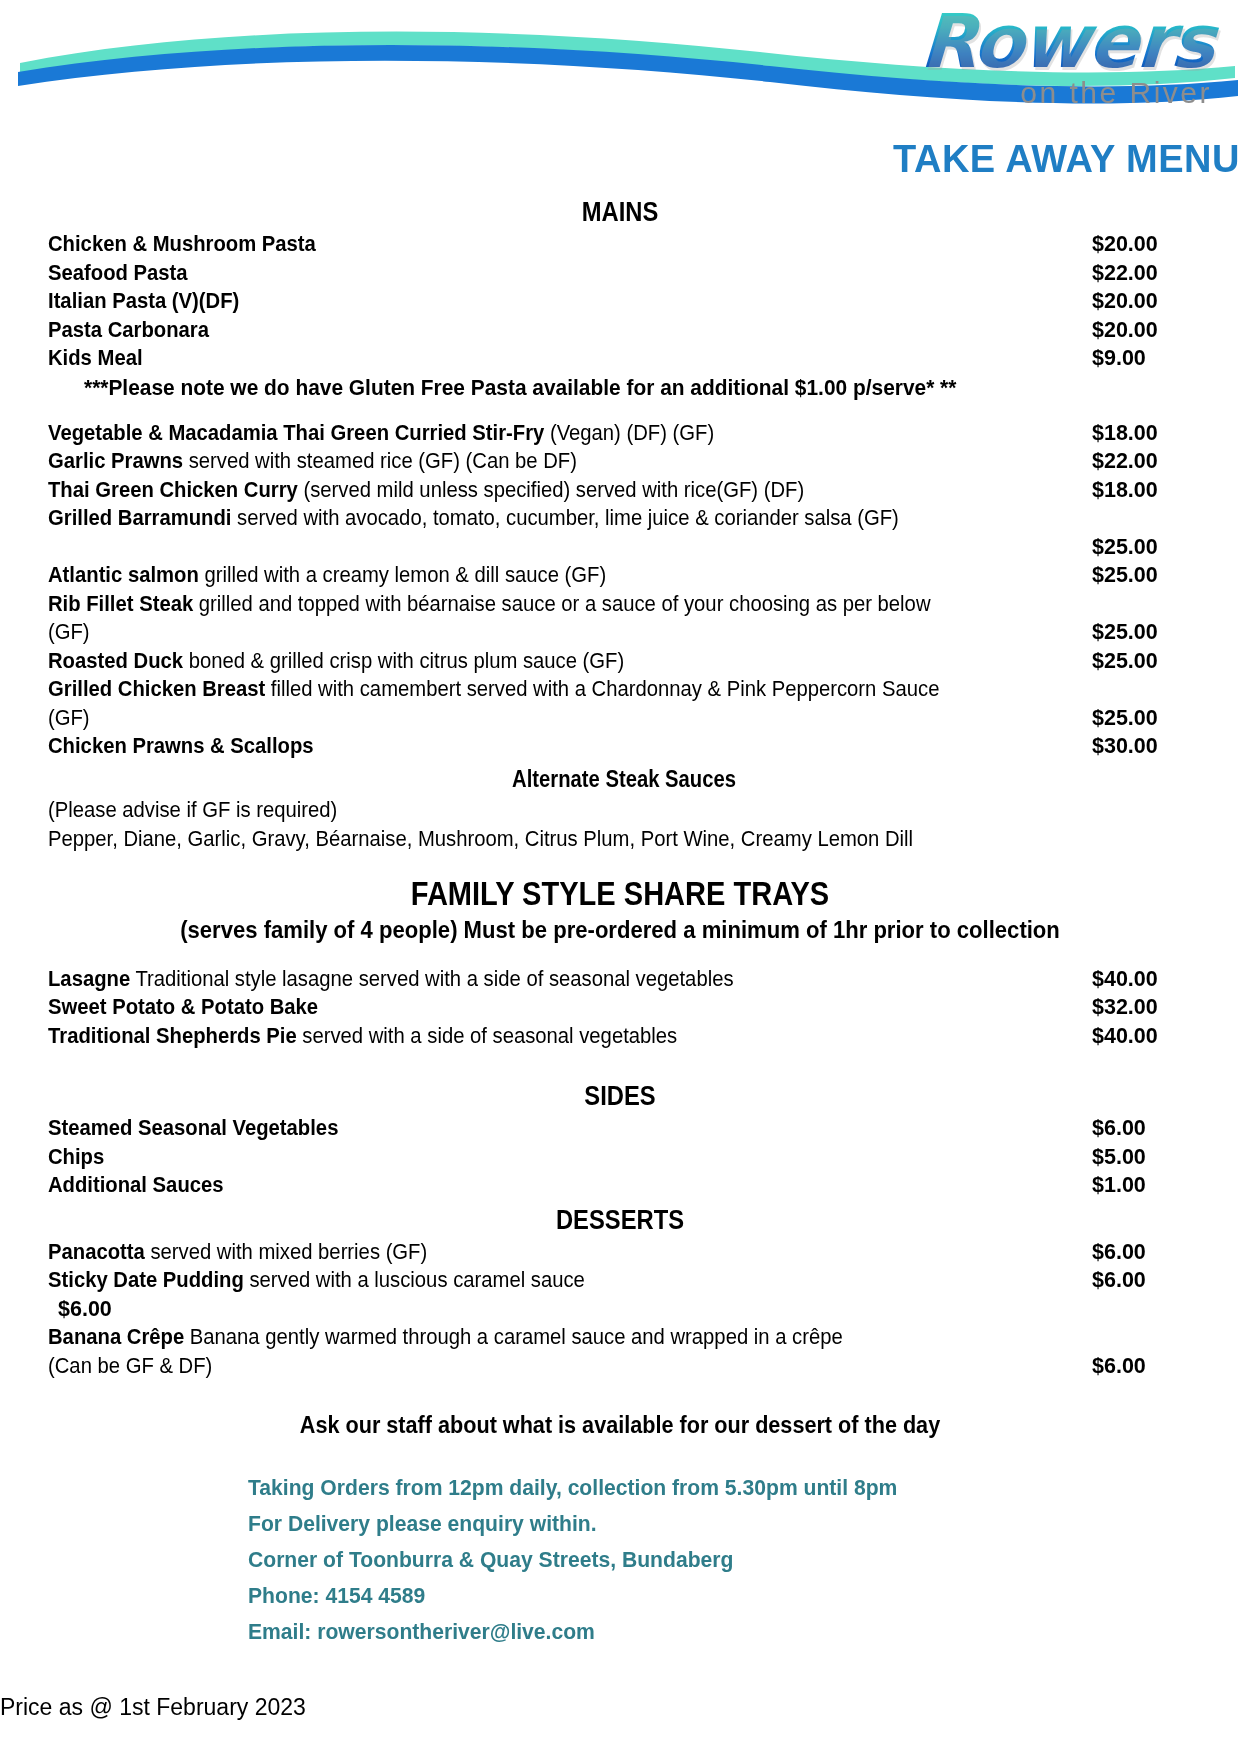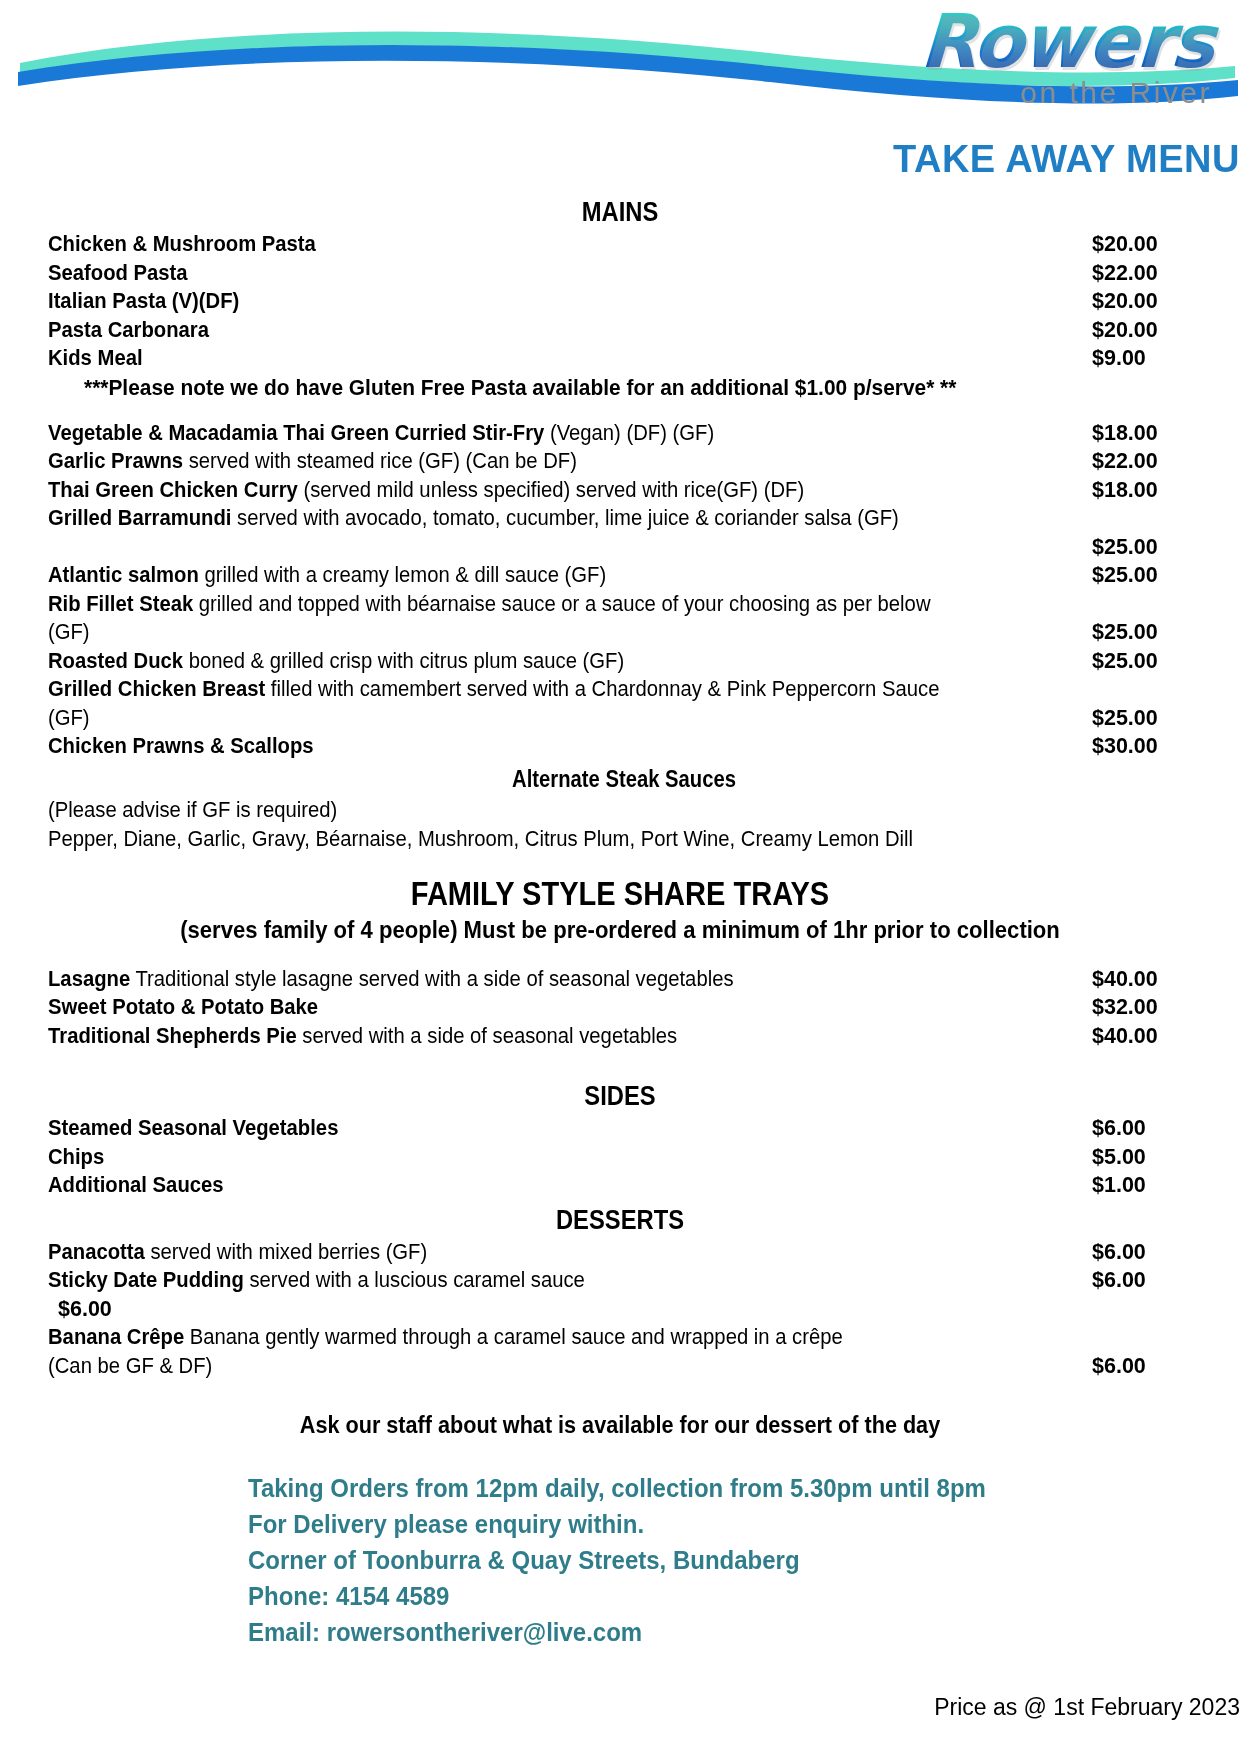--- a/index.html
+++ b/index.html
@@ -164,27 +164,27 @@
     transform: scaleX(0.94);
   }
 
   
   .contact {
     margin: 30px 0 0 0;
     padding-left: 248px;
     color: #2f7d8a;
     font-family: "Liberation Sans Narrow", "Liberation Sans", sans-serif;
     font-weight: bold;
-    font-size: 25px;
+    font-size: 22px;
     line-height: 36px;
   }
   .contact div { transform: scaleX(0.96); transform-origin: left center; }
 
   .price-asat {
-    text-align: right;
+    text-align: left;
     font-family: "Liberation Sans Narrow", "Liberation Sans", sans-serif;
     font-size: 23px;
     line-height: 30px;
     margin-top: 42px;
   }
 </style>
 </head>
 <body>
 
 <div class="header">

